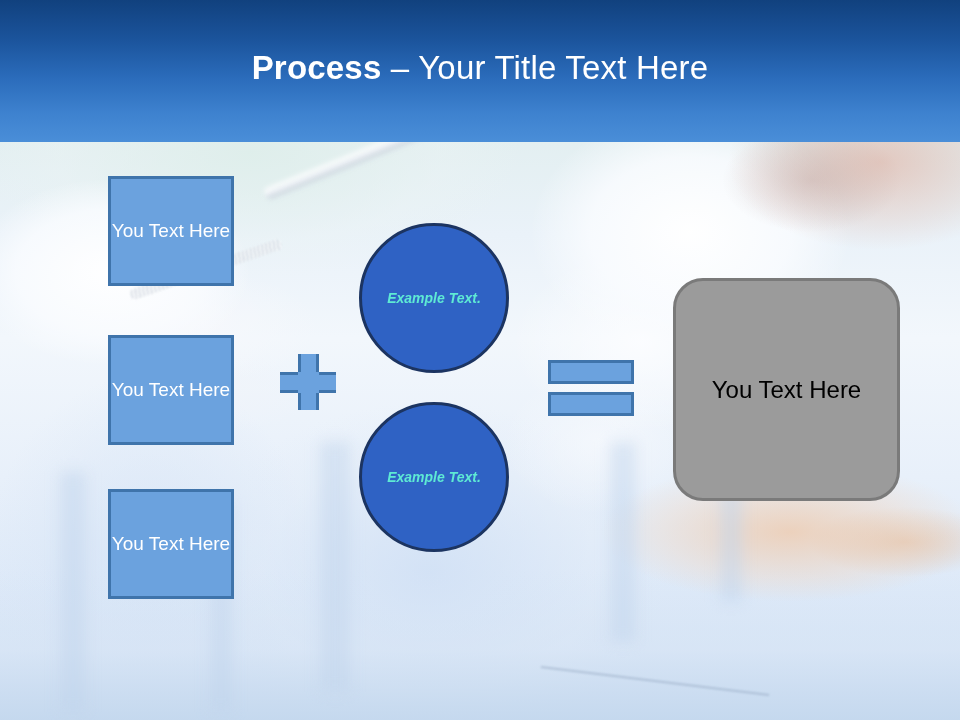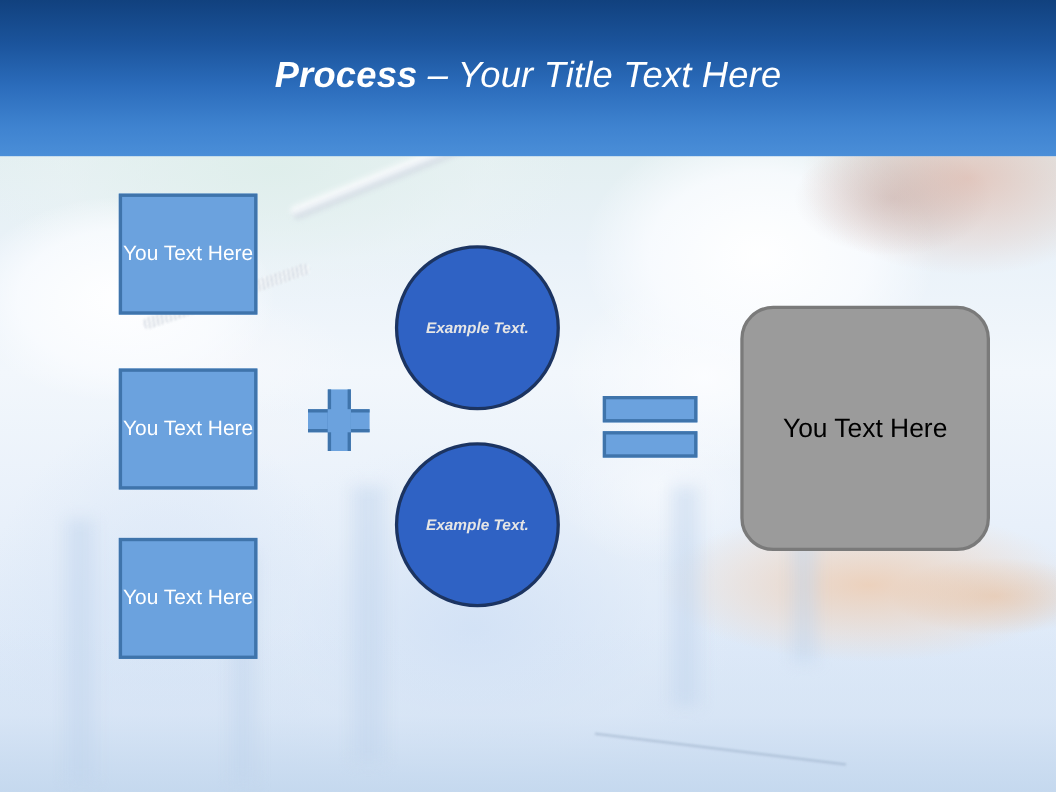--- a/index.html
+++ b/index.html
@@ -103,21 +103,20 @@
   .title {
     position: absolute;
     left: 0; top: 48px;
     width: 960px;
     text-align: center;
     color: #ffffff;
     font-size: 33px;
     line-height: 40px;
     letter-spacing: 0.2px;
     white-space: nowrap;
-    font-style: italic;
   }
   .title .strong { font-weight: bold; }
   .title .rest   { font-weight: normal; }
 
   
   .inbox {
     position: absolute;
     width: 126px;
     height: 110px;
     background: #6ba2de;
@@ -152,21 +151,21 @@
   .plus .bar-core { left: 18px; top: 18px; width: 21px; height: 21px; border: none; background: #6ba2de; }
 
   
   .circle {
     position: absolute;
     width: 150px; height: 150px;
     border-radius: 50%;
     background: #2f62c4;
     border: 3px solid #1c3461;
     box-sizing: border-box;
-    color: #e5e5e5;
+    color: #5eead4;
     font-size: 14px;
     line-height: 21px;
     font-weight: bold;
     font-style: italic;
     text-align: center;
     display: flex;
     align-items: center;
     justify-content: center;
   }
   .circle-1 { left: 359px; top: 223px; }

